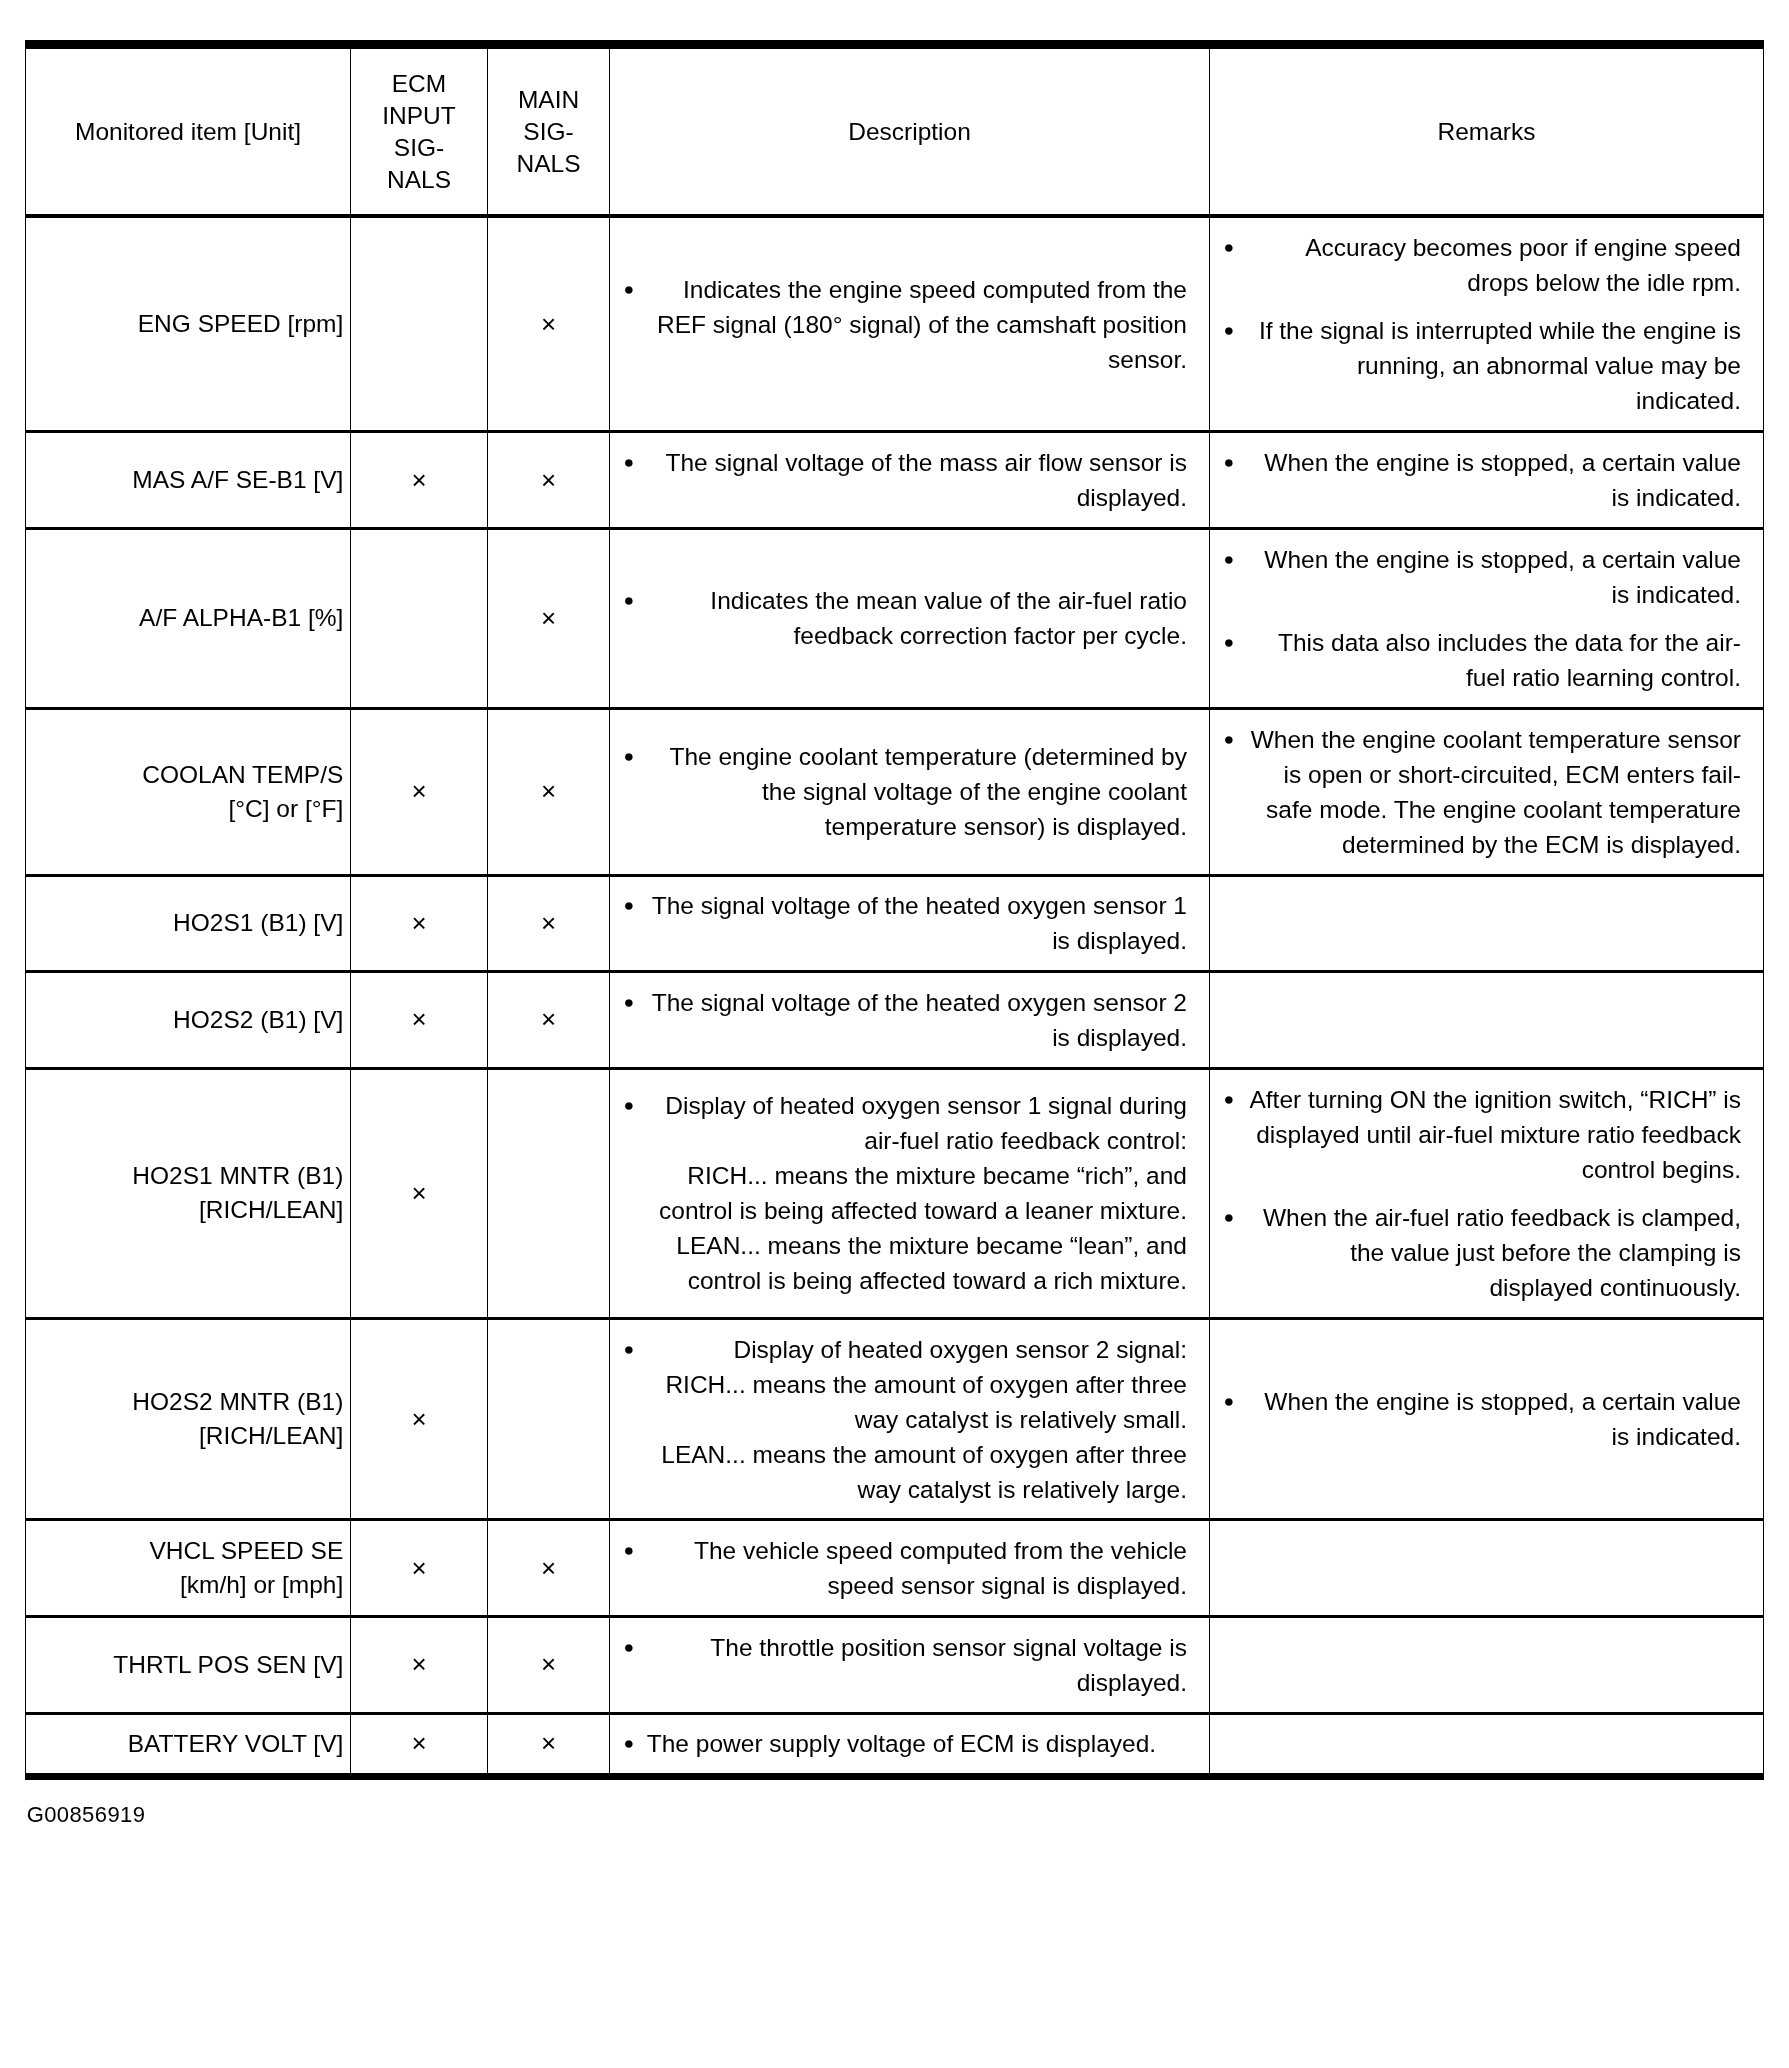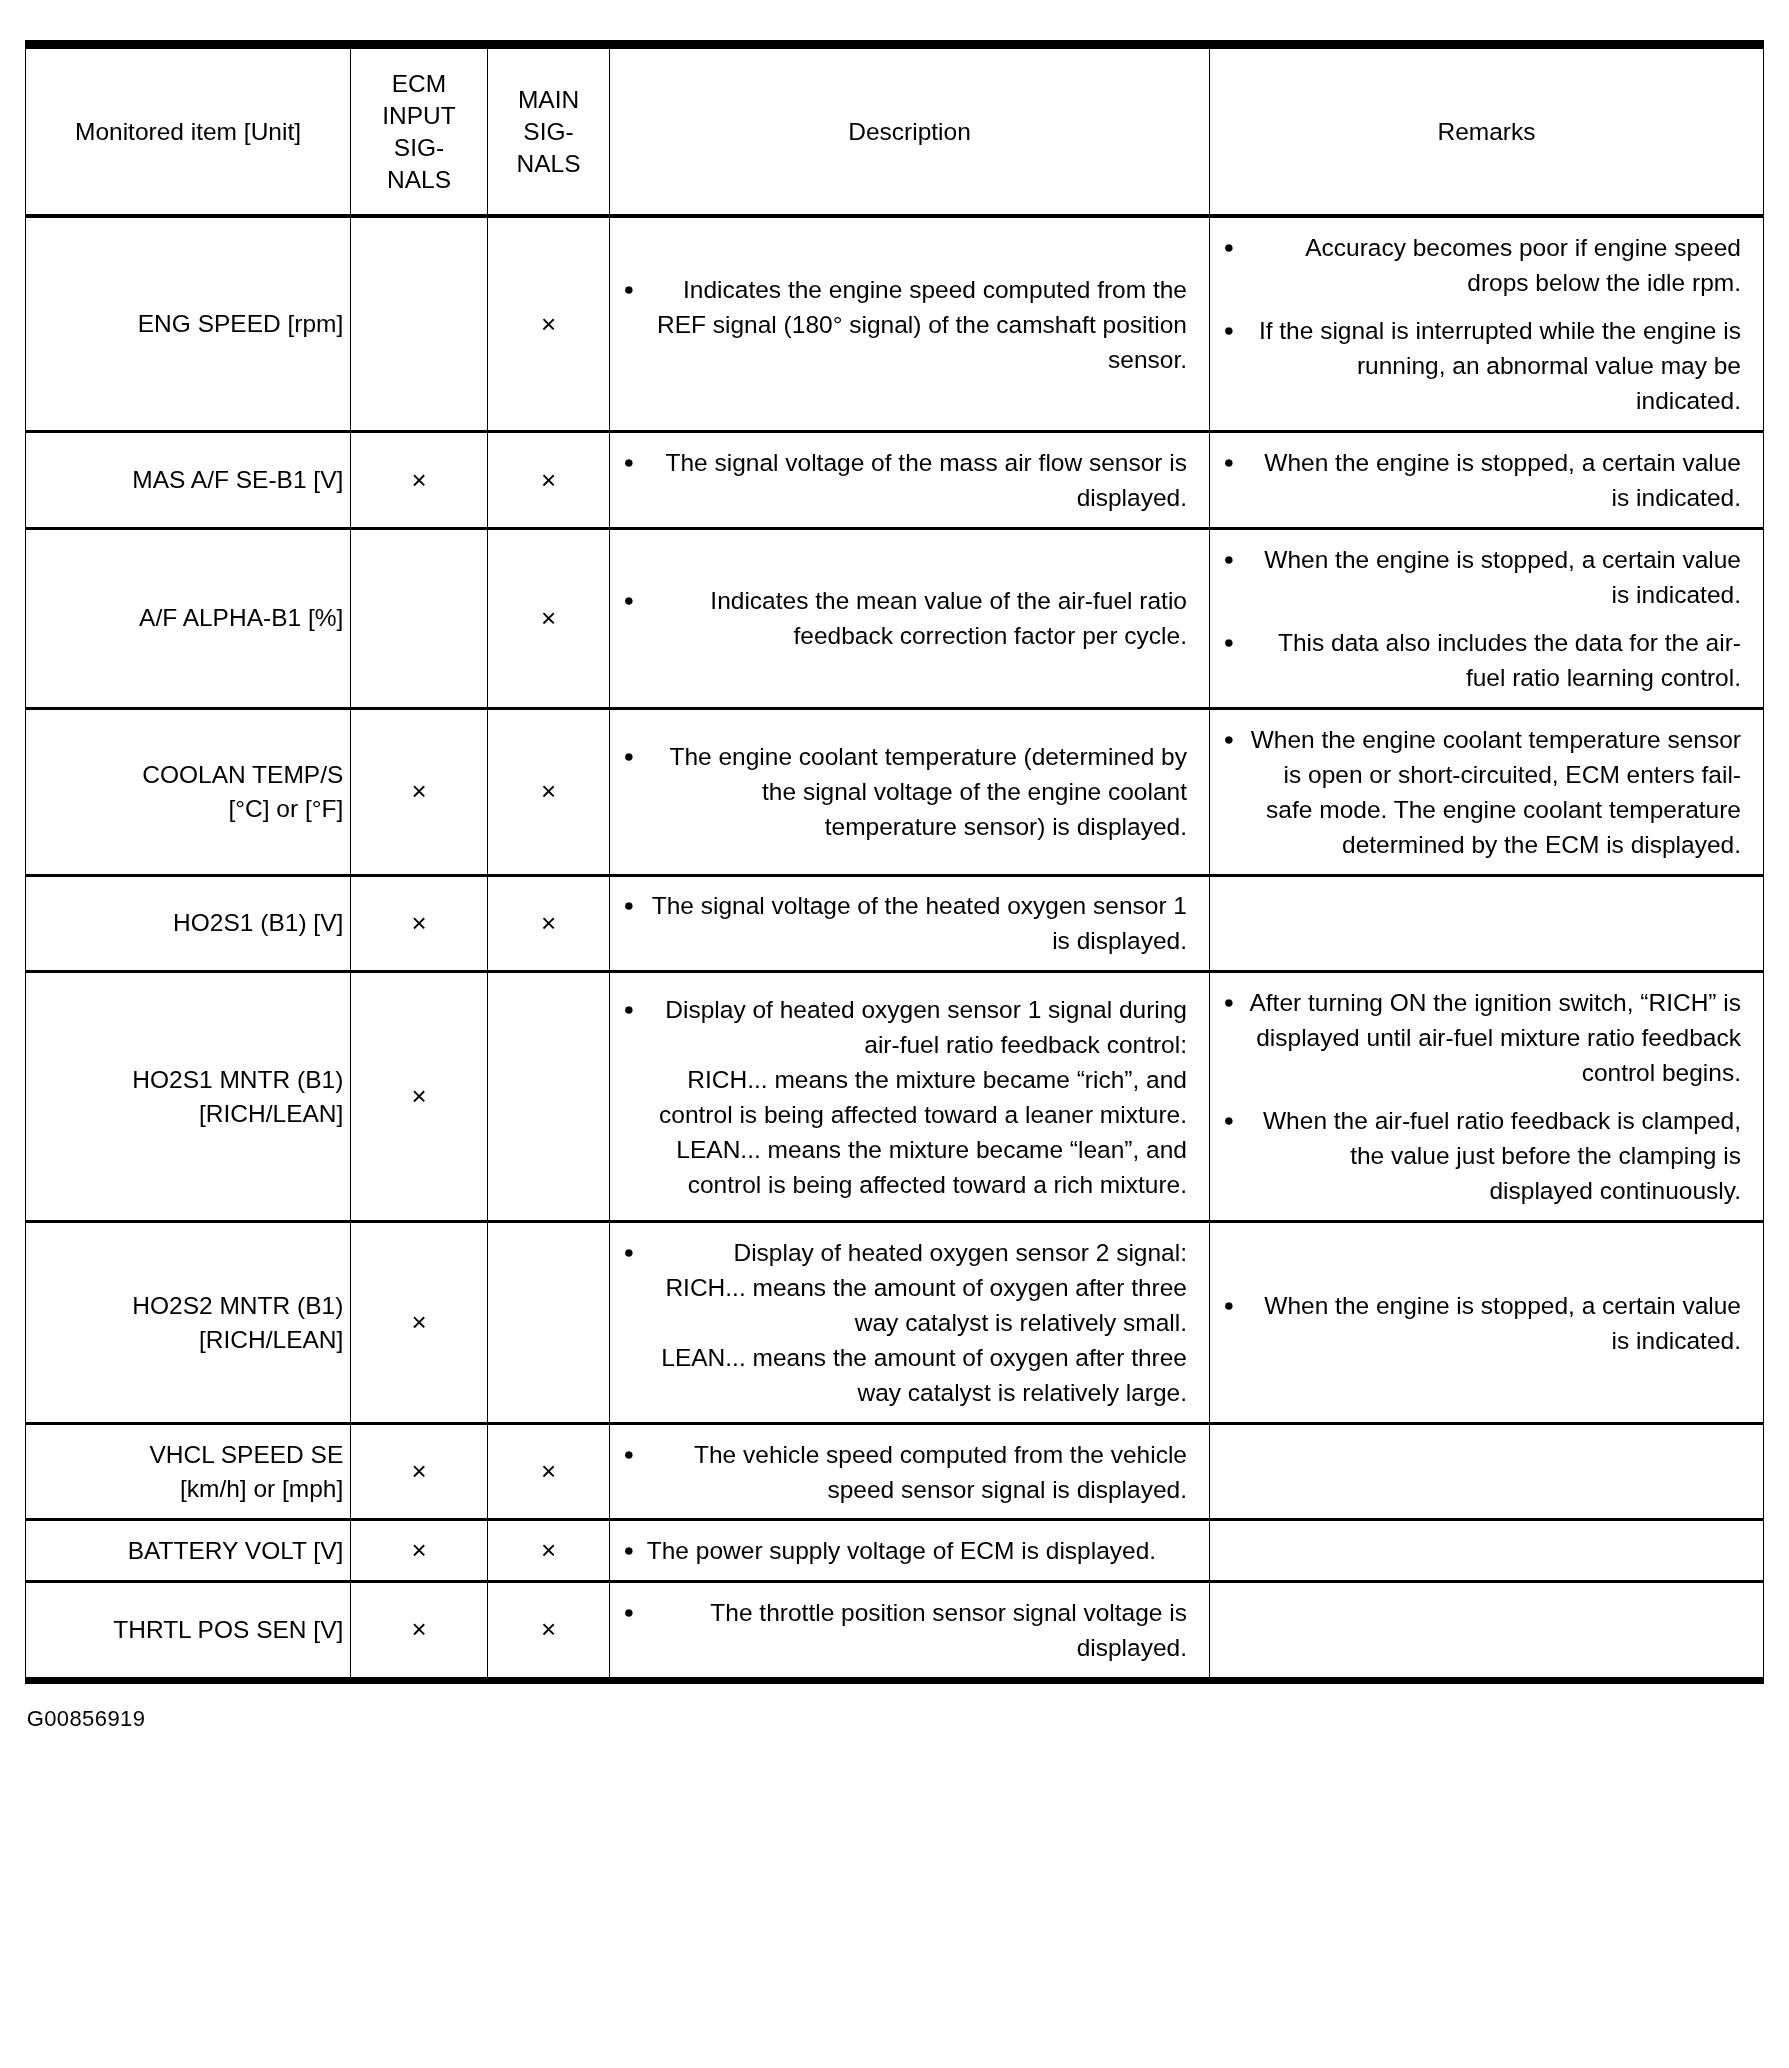--- a/index.html
+++ b/index.html
@@ -194,20 +194,32 @@
           <td class="mark">×</td>
           <td class="cell-bullets">
             <div class="bullet-item">
               <span class="bullet-dot">●</span>
               <span class="bullet-text">The signal voltage of the heated oxygen sensor 1 is displayed.</span>
             </div>
           </td>
           <td class="cell-bullets"></td>
         </tr>
         <tr>
+          <td class="item">HO2S2 (B1) [V]</td>
+          <td class="mark">×</td>
+          <td class="mark">×</td>
+          <td class="cell-bullets">
+            <div class="bullet-item">
+              <span class="bullet-dot">●</span>
+              <span class="bullet-text">The signal voltage of the heated oxygen sensor 2 is displayed.</span>
+            </div>
+          </td>
+          <td class="cell-bullets"></td>
+        </tr>
+        <tr>
           <td class="item">HO2S1 MNTR (B1)<br>[RICH/LEAN]</td>
           <td class="mark">×</td>
           <td class="mark"></td>
           <td class="cell-bullets">
             <div class="bullet-item">
               <span class="bullet-dot">●</span>
               <span class="bullet-text">Display of heated oxygen sensor 1 signal during air-fuel ratio feedback control:
 RICH... means the mixture became “rich”, and control is being affected toward a leaner mixture.
 LEAN... means the mixture became “lean”, and control is being affected toward a rich mixture.</span>
             </div>
@@ -248,39 +260,39 @@
           <td class="mark">×</td>
           <td class="cell-bullets">
             <div class="bullet-item">
               <span class="bullet-dot">●</span>
               <span class="bullet-text">The vehicle speed computed from the vehicle speed sensor signal is displayed.</span>
             </div>
           </td>
           <td class="cell-bullets"></td>
         </tr>
         <tr>
+          <td class="item">THRTL POS SEN [V]</td>
+          <td class="mark">×</td>
+          <td class="mark">×</td>
+          <td class="cell-bullets">
+            <div class="bullet-item">
+              <span class="bullet-dot">●</span>
+              <span class="bullet-text">The throttle position sensor signal voltage is displayed.</span>
+            </div>
+          </td>
+          <td class="cell-bullets"></td>
+        </tr>
+        <tr>
           <td class="item">BATTERY VOLT [V]</td>
           <td class="mark">×</td>
           <td class="mark">×</td>
           <td class="cell-bullets">
             <div class="bullet-item">
               <span class="bullet-dot">●</span>
               <span class="bullet-text">The power supply voltage of ECM is displayed.</span>
-            </div>
-          </td>
-          <td class="cell-bullets"></td>
-        </tr>
-        <tr>
-          <td class="item">THRTL POS SEN [V]</td>
-          <td class="mark">×</td>
-          <td class="mark">×</td>
-          <td class="cell-bullets">
-            <div class="bullet-item">
-              <span class="bullet-dot">●</span>
-              <span class="bullet-text">The throttle position sensor signal voltage is displayed.</span>
             </div>
           </td>
           <td class="cell-bullets"></td>
         </tr>
       </tbody>
   </table>
   <div class="figure-id">G00856919</div>
 </div>
 
 

